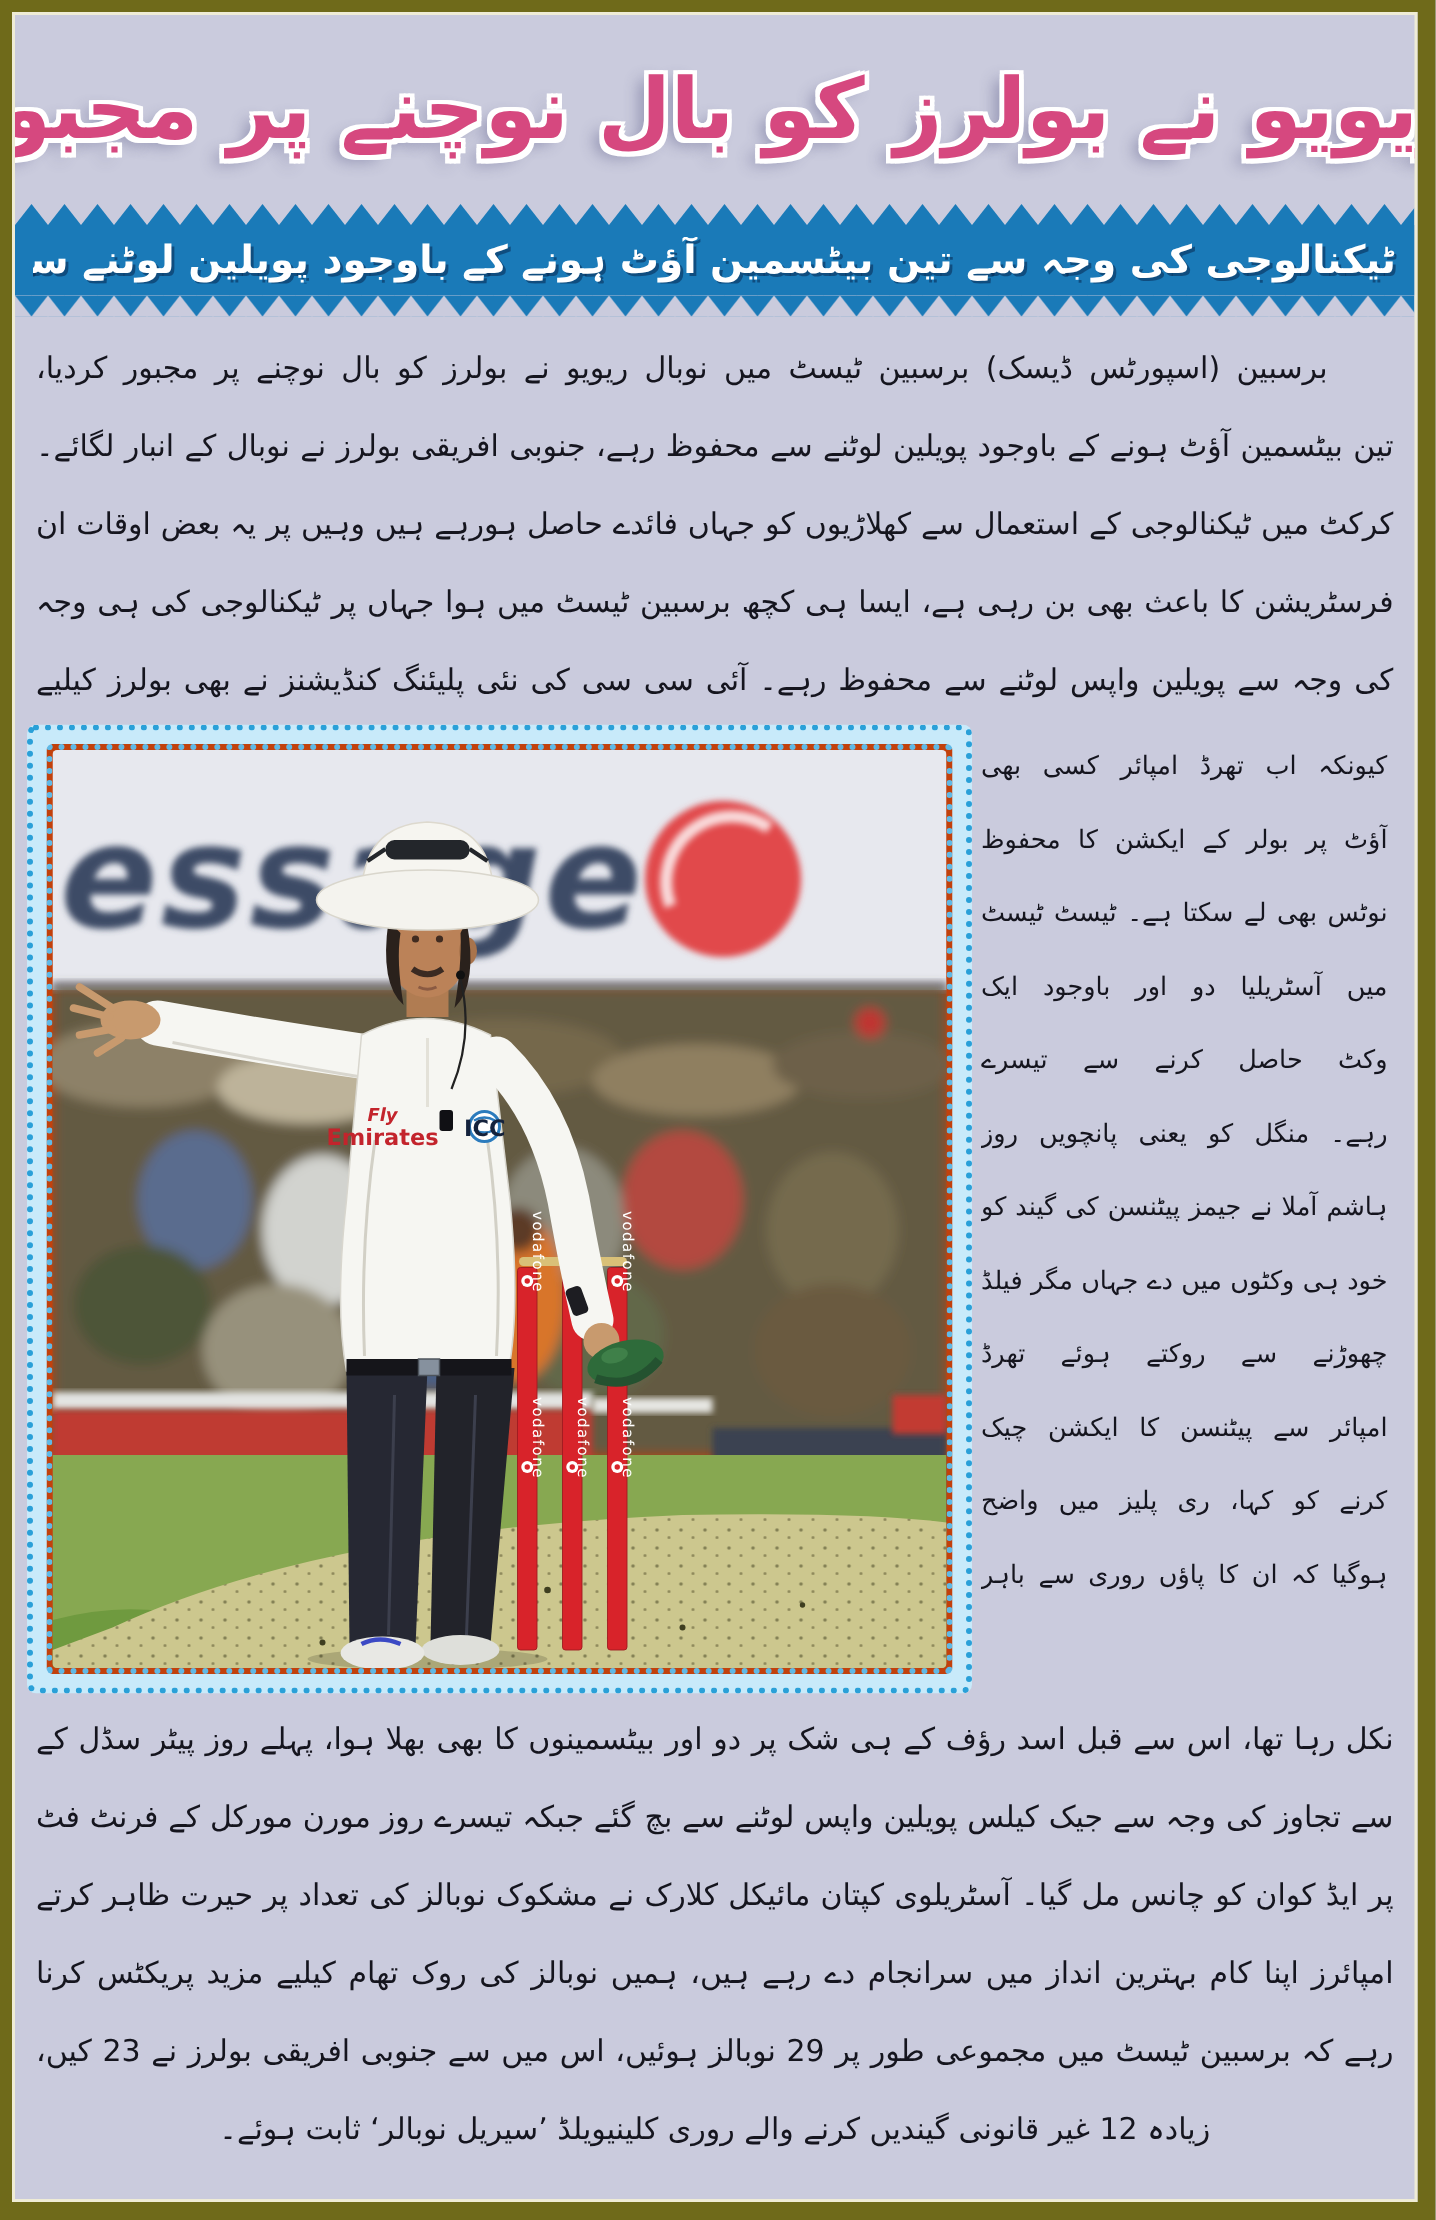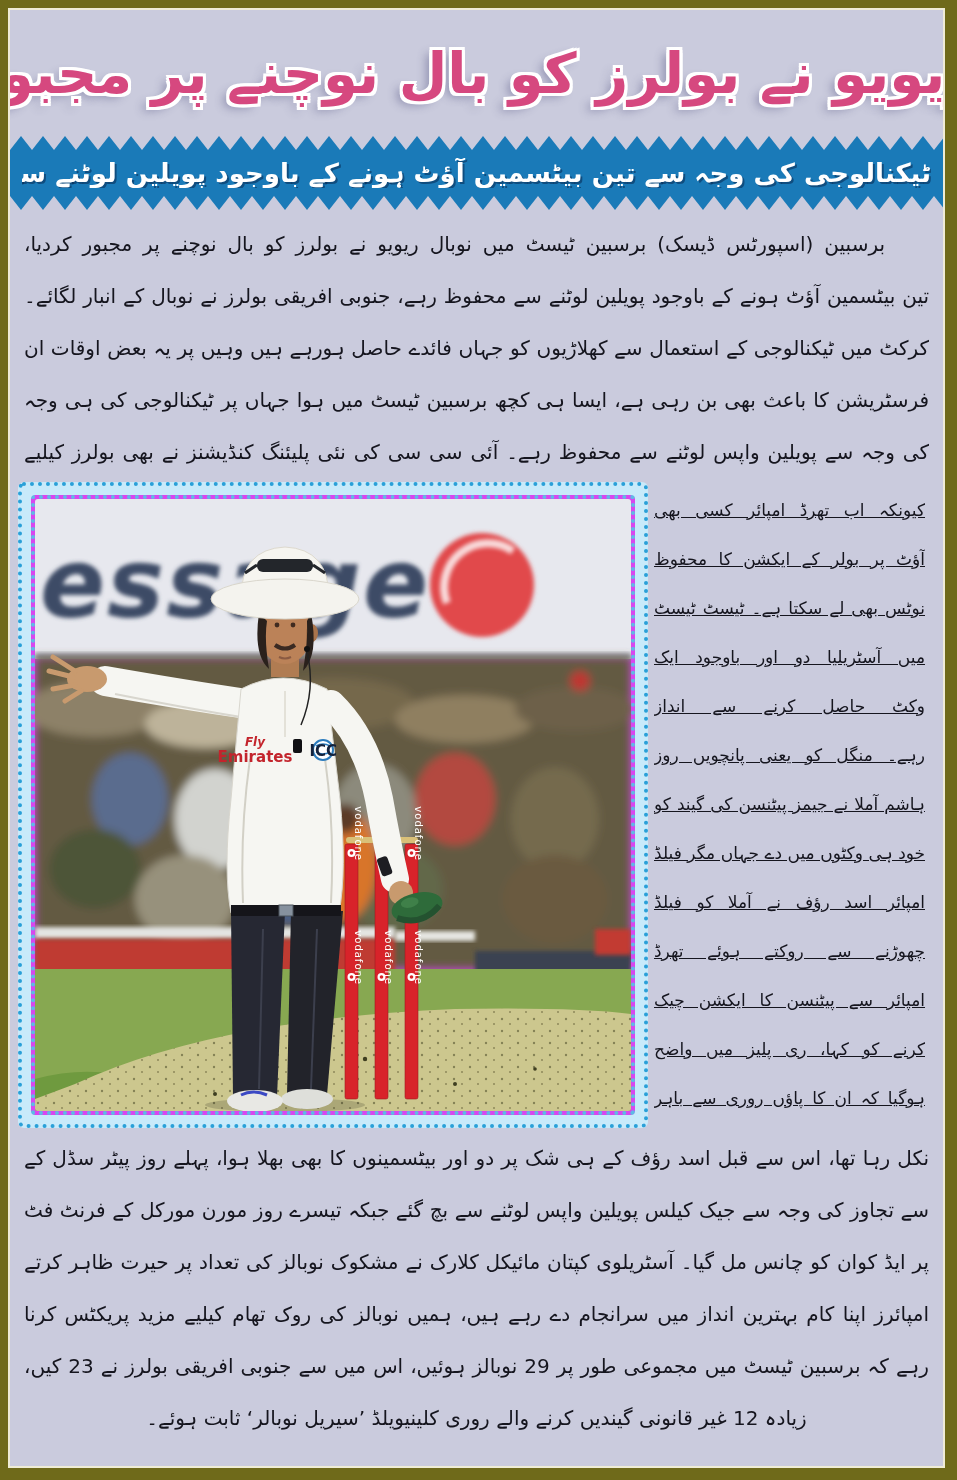--- a/index.html
+++ b/index.html
@@ -35,29 +35,29 @@
   .intro{padding:8px 14px 2px;}
   .iline,.bline{
     direction:rtl;color:#15151e;font-size:20px;height:52px;line-height:52px;
     text-align:justify;text-align-last:justify;overflow:hidden;
   }
   .iline.indent{text-indent:44px;}
   .middle{display:flex;flex-direction:row;align-items:flex-start;padding:2px 8px 0;}
   .rcol{flex:1;padding:4px 10px 0 6px;}
   .rline{
     direction:rtl;color:#15151e;font-size:17px;height:49px;line-height:49px;
-    text-align:justify;text-align-last:justify;overflow:hidden;text-decoration:underline;
+    text-align:justify;text-align-last:justify;overflow:hidden;
   }
   .bottom{padding:4px 14px 0;}
   .bline.center{text-align:center;text-align-last:center;}
   
   .photo-frame{
     flex:0 0 auto;border:4px dotted #2aa0d8;background:#c8eafa;padding:9px;border-radius:6px;
   }
-  .photo-inner{border:4px dotted #5fb9e6;background:#d946ef;border-radius:4px;line-height:0;}
+  .photo-inner{border:4px dotted #5fb9e6;background:#c2410c;border-radius:4px;line-height:0;}
   .photo-inner svg{display:block;border-radius:3px;}
 </style>
 </head>
 <body>
 
 <div class="sheet">
 
   <div class="header">
     <div class="title">نوبال ریویو نے بولرز کو بال نوچنے پر مجبور کردیا</div>
   </div>
@@ -90,25 +90,24 @@
     <div class="iline">کی وجہ سے پویلین واپس لوٹنے سے محفوظ رہے۔ آئی سی سی کی نئی پلیئنگ کنڈیشنز نے بھی بولرز کیلیے مشکلات بڑھا دیں</div>
   </div>
 
   <div class="middle">
 
     <div class="rcol">
       <div class="rline">کیونکہ اب تھرڈ امپائر کسی بھی</div>
       <div class="rline">آؤٹ پر بولر کے ایکشن کا محفوظ</div>
       <div class="rline">نوٹس بھی لے سکتا ہے۔ ٹیسٹ ٹیسٹ</div>
       <div class="rline">میں آسٹریلیا دو اور باوجود ایک</div>
-      <div class="rline">وکٹ حاصل کرنے سے انداز</div>
+      <div class="rline">وکٹ حاصل کرنے سے تیسرے</div>
       <div class="rline">رہے۔ منگل کو یعنی پانچویں روز</div>
       <div class="rline">ہاشم آملا نے جیمز پیٹنسن کی گیند کو</div>
       <div class="rline">خود ہی وکٹوں میں دے جہاں مگر فیلڈ</div>
-      <div class="rline">امپائر اسد رؤف نے آملا کو فیلڈ</div>
       <div class="rline">چھوڑنے سے روکتے ہوئے تھرڈ</div>
       <div class="rline">امپائر سے پیٹنسن کا ایکشن چیک</div>
       <div class="rline">کرنے کو کہا، ری پلیز میں واضح</div>
       <div class="rline">ہوگیا کہ ان کا پاؤں روری سے باہر</div>
     </div>
 
     <figure class="photo-frame" style="margin:0">
       <div class="photo-inner">
         <svg width="596" height="612" viewBox="0 0 596 612" xmlns="http://www.w3.org/2000/svg">
           <defs>

